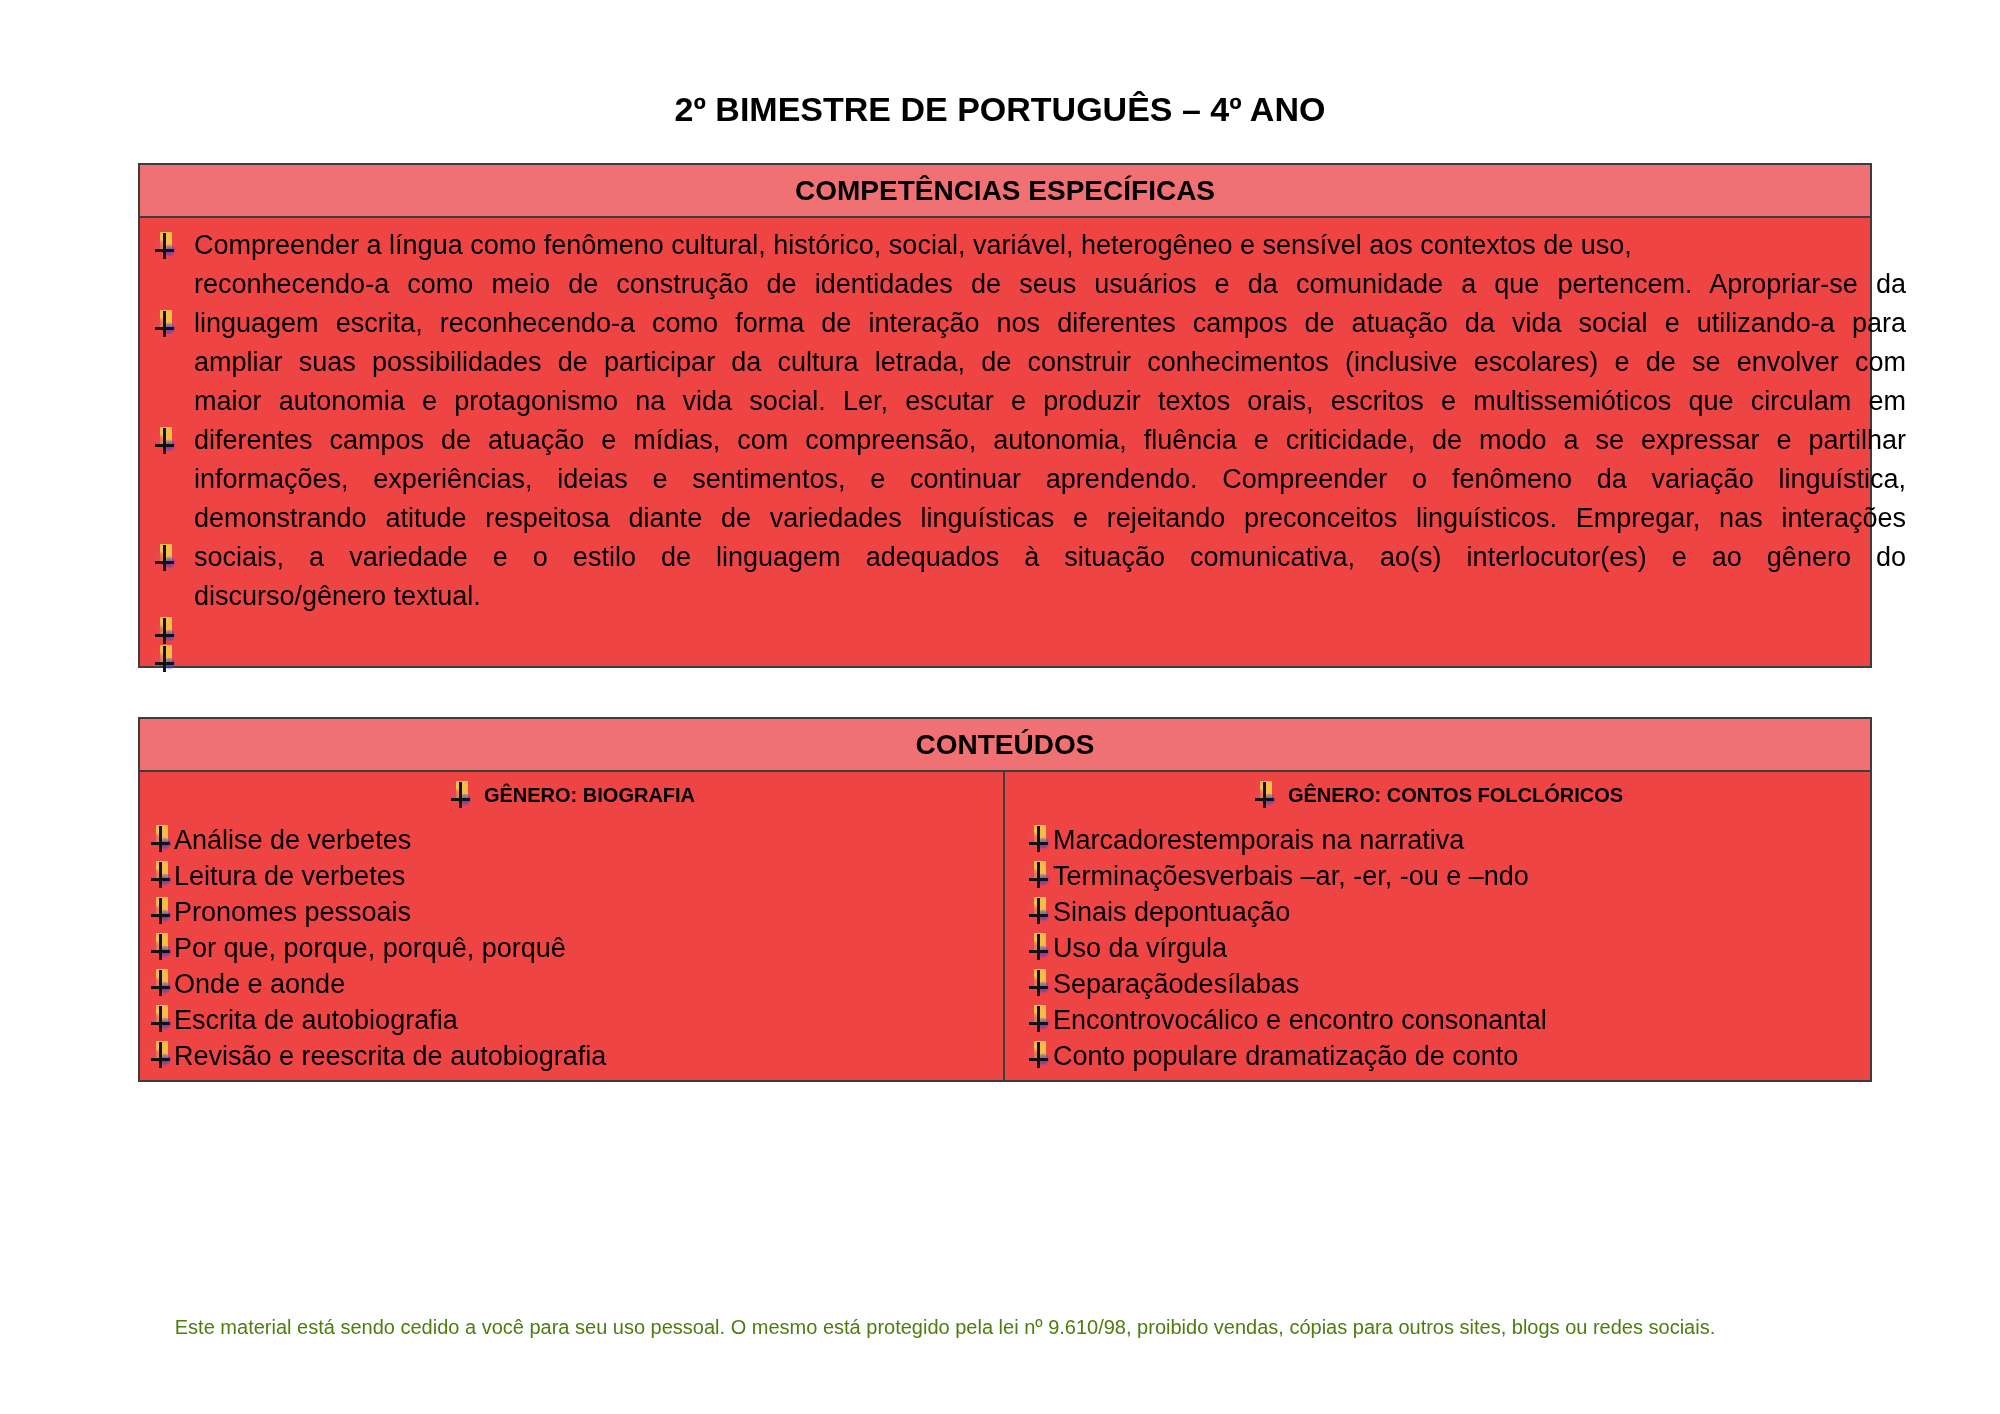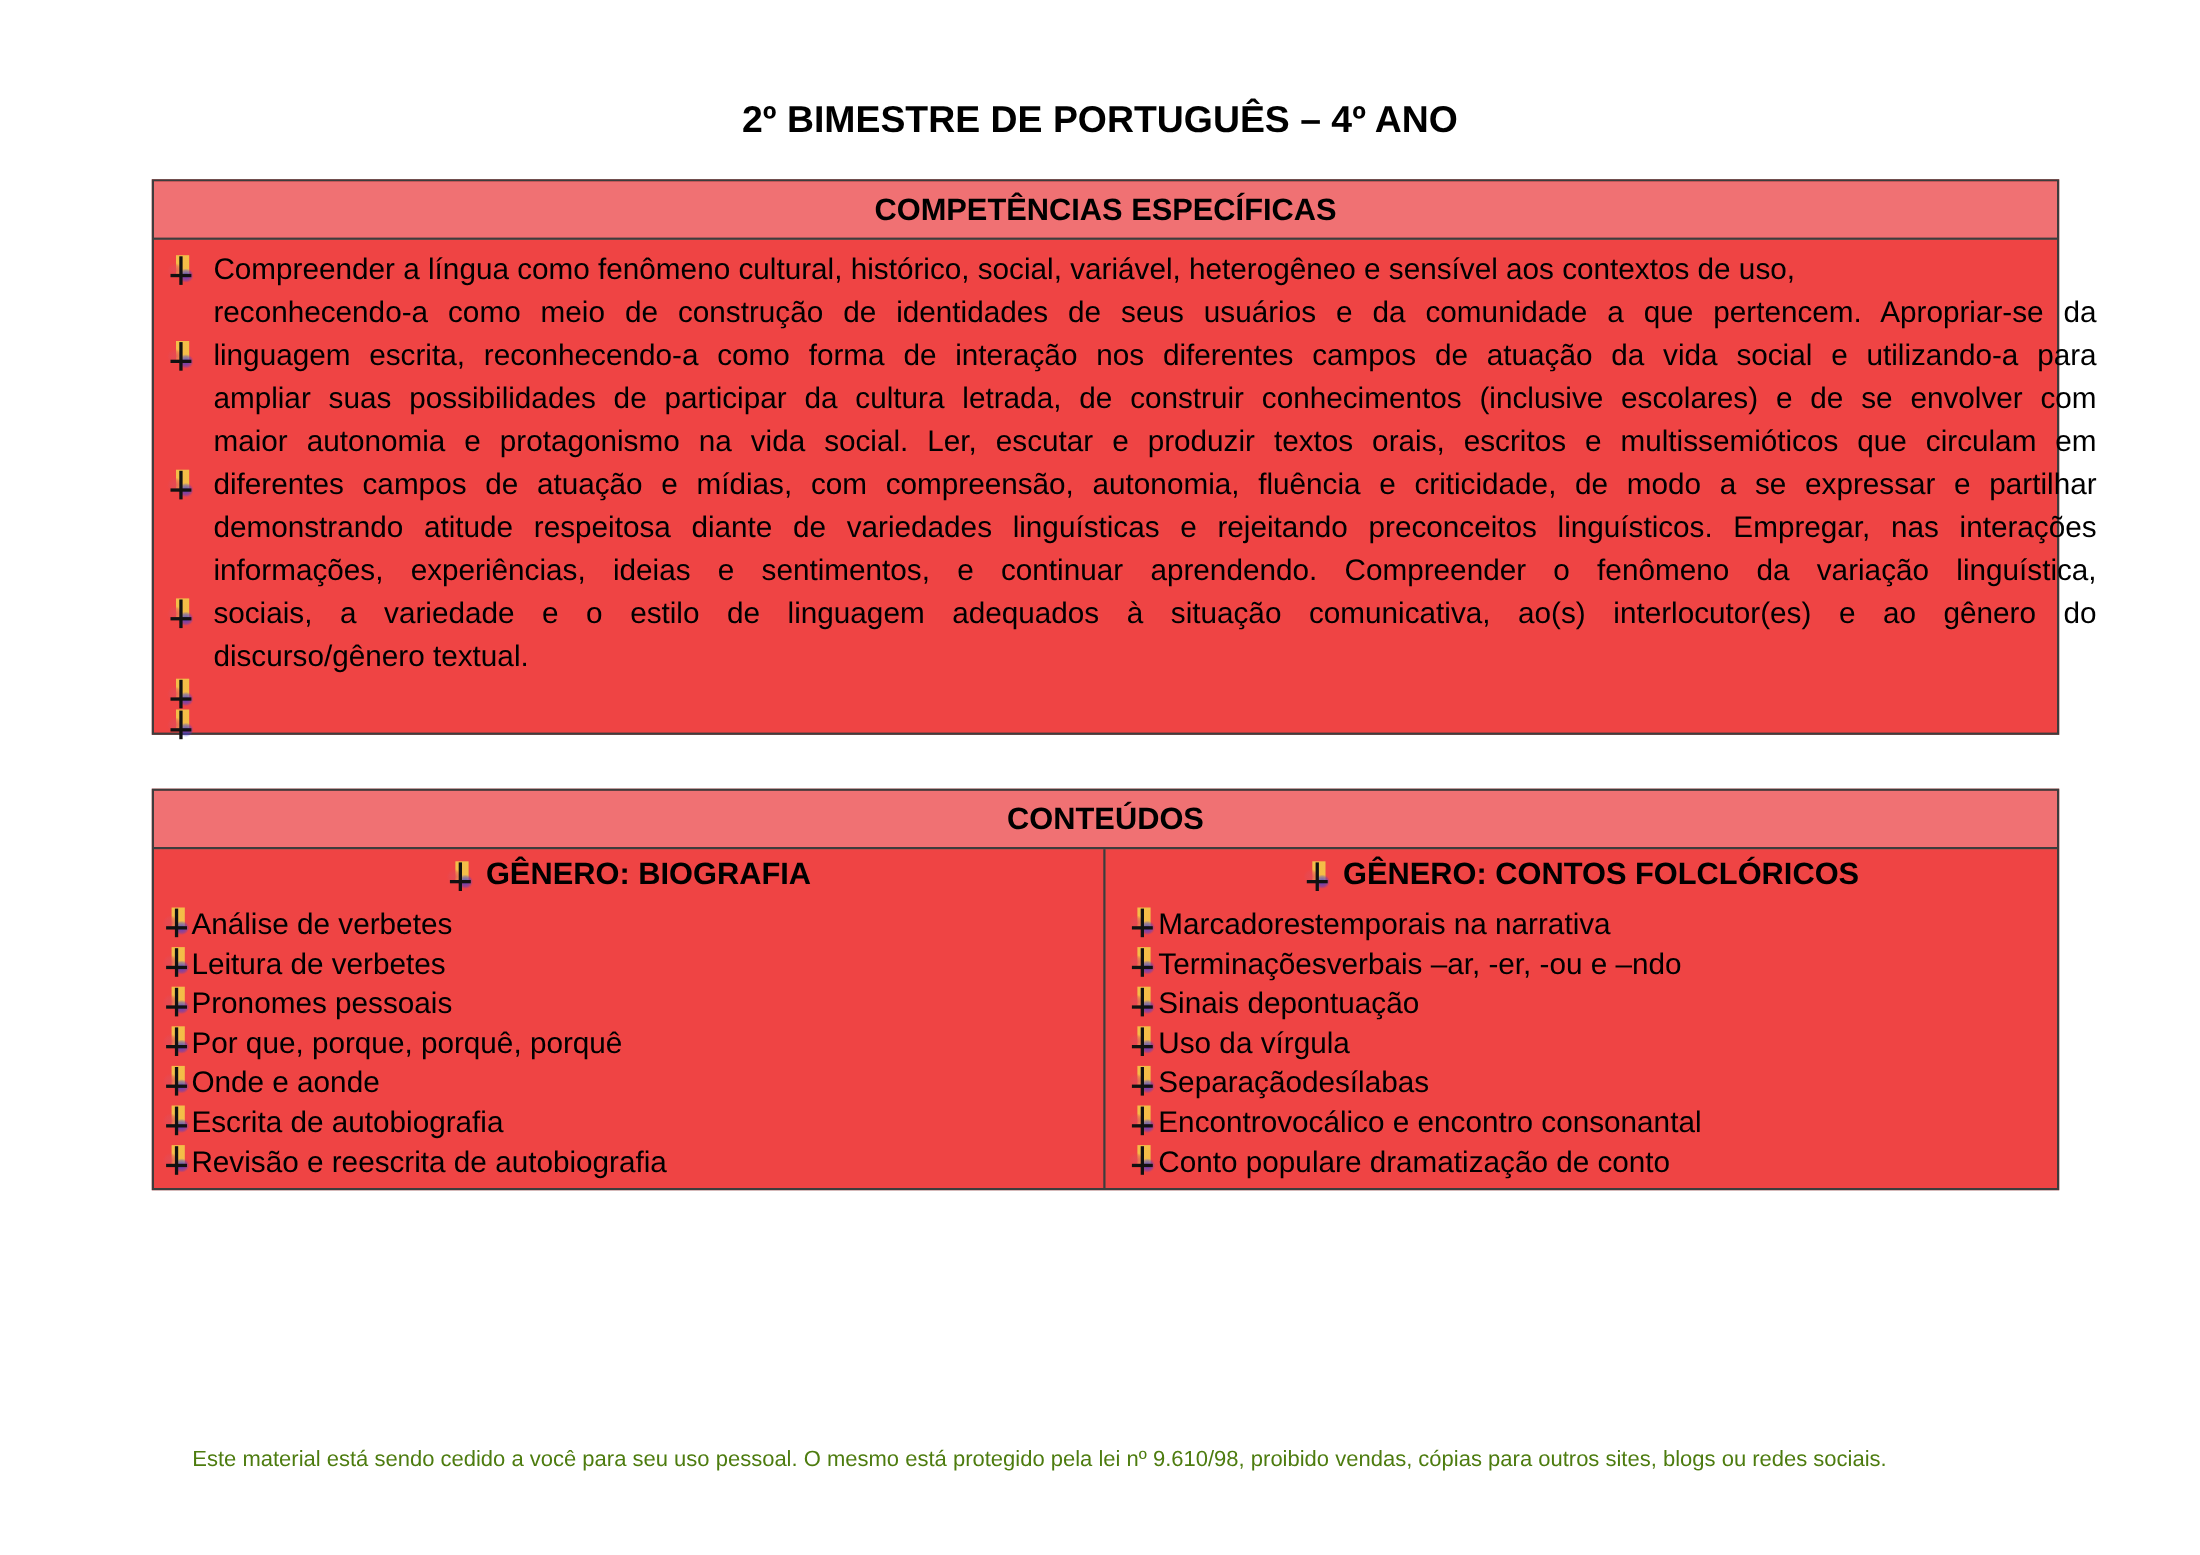--- a/index.html
+++ b/index.html
@@ -46,21 +46,21 @@
   .crow.empty{min-height:28px;height:28px;line-height:28px;}
   .crow.empty .bicon{top:1px;}
   
   #tbl-conteudos{top:717px;}
   .cols{display:flex;align-items:stretch;}
   .col{box-sizing:border-box;}
   .col.left{width:865px;border-right:2px solid #3d3d3d;}
   .col.right{flex:1;}
   .col-heading{
     height:46px;line-height:46px;text-align:center;
-    font-size:28px;font-weight:bold;white-space:nowrap;
+    font-size:20px;font-weight:bold;white-space:nowrap;
   }
   .col-heading .bicon{vertical-align:-7px;margin-right:12px;}
   .ilist{padding:4px 12px 6px 0;height:252px;box-sizing:content-box;}
   .item{
     position:relative;font-size:27px;line-height:36px;min-height:36px;
     white-space:nowrap;
   }
   .col.left  .item{padding-left:34px;}
   .col.right .item{padding-left:48px;}
   .col.left  .item .bicon{position:absolute;left:8px;top:3px;}
@@ -80,22 +80,22 @@
 
   <div class="tbl" id="tbl-competencias">
     <div class="bar">COMPETÊNCIAS ESPECÍFICAS</div>
     <div class="cbody">
       <div class="crow"><span class="bicon"></span><span>Compreender a língua como fenômeno cultural, histórico, social, variável, heterogêneo e sensível aos contextos de uso,</span></div>
       <div class="crow j"><span>reconhecendo-a como meio de construção de identidades de seus usuários e da comunidade a que pertencem. Apropriar-se da</span></div>
       <div class="crow j"><span class="bicon"></span><span>linguagem escrita, reconhecendo-a como forma de interação nos diferentes campos de atuação da vida social e utilizando-a para</span></div>
       <div class="crow j"><span>ampliar suas possibilidades de participar da cultura letrada, de construir conhecimentos (inclusive escolares) e de se envolver com</span></div>
       <div class="crow j"><span>maior autonomia e protagonismo na vida social. Ler, escutar e produzir textos orais, escritos e multissemióticos que circulam em</span></div>
       <div class="crow j"><span class="bicon"></span><span>diferentes campos de atuação e mídias, com compreensão, autonomia, fluência e criticidade, de modo a se expressar e partilhar</span></div>
+      <div class="crow j"><span>informações, experiências, ideias e sentimentos, e continuar aprendendo. Compreender o fenômeno da variação linguística,</span></div>
       <div class="crow j"><span>demonstrando atitude respeitosa diante de variedades linguísticas e rejeitando preconceitos linguísticos. Empregar, nas interações</span></div>
-      <div class="crow j"><span>informações, experiências, ideias e sentimentos, e continuar aprendendo. Compreender o fenômeno da variação linguística,</span></div>
       <div class="crow j"><span class="bicon"></span><span>sociais, a variedade e o estilo de linguagem adequados à situação comunicativa, ao(s) interlocutor(es) e ao gênero do</span></div>
       <div class="crow"><span>discurso/gênero textual.</span></div>
       <div class="crow empty">
           <span class="bicon"></span>
         </div>
       <div class="crow empty">
           <span class="bicon"></span>
         </div>
     </div>
   </div>

